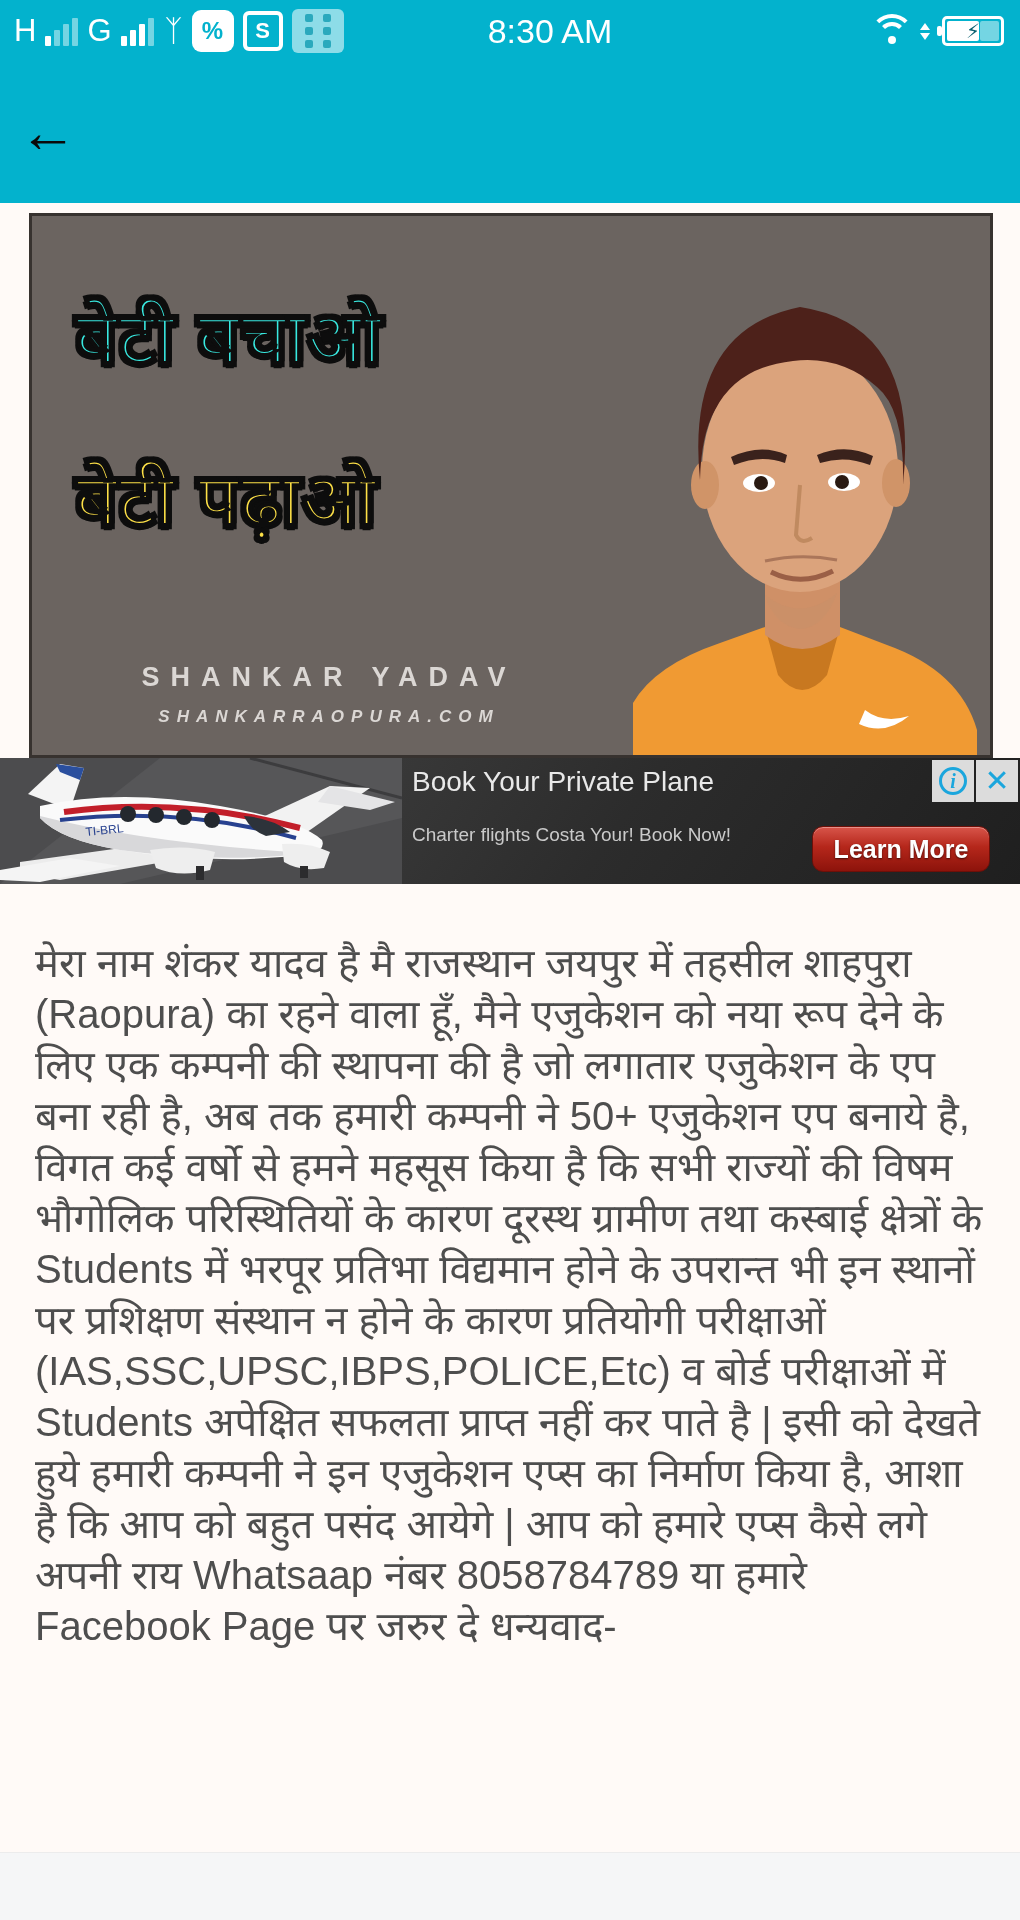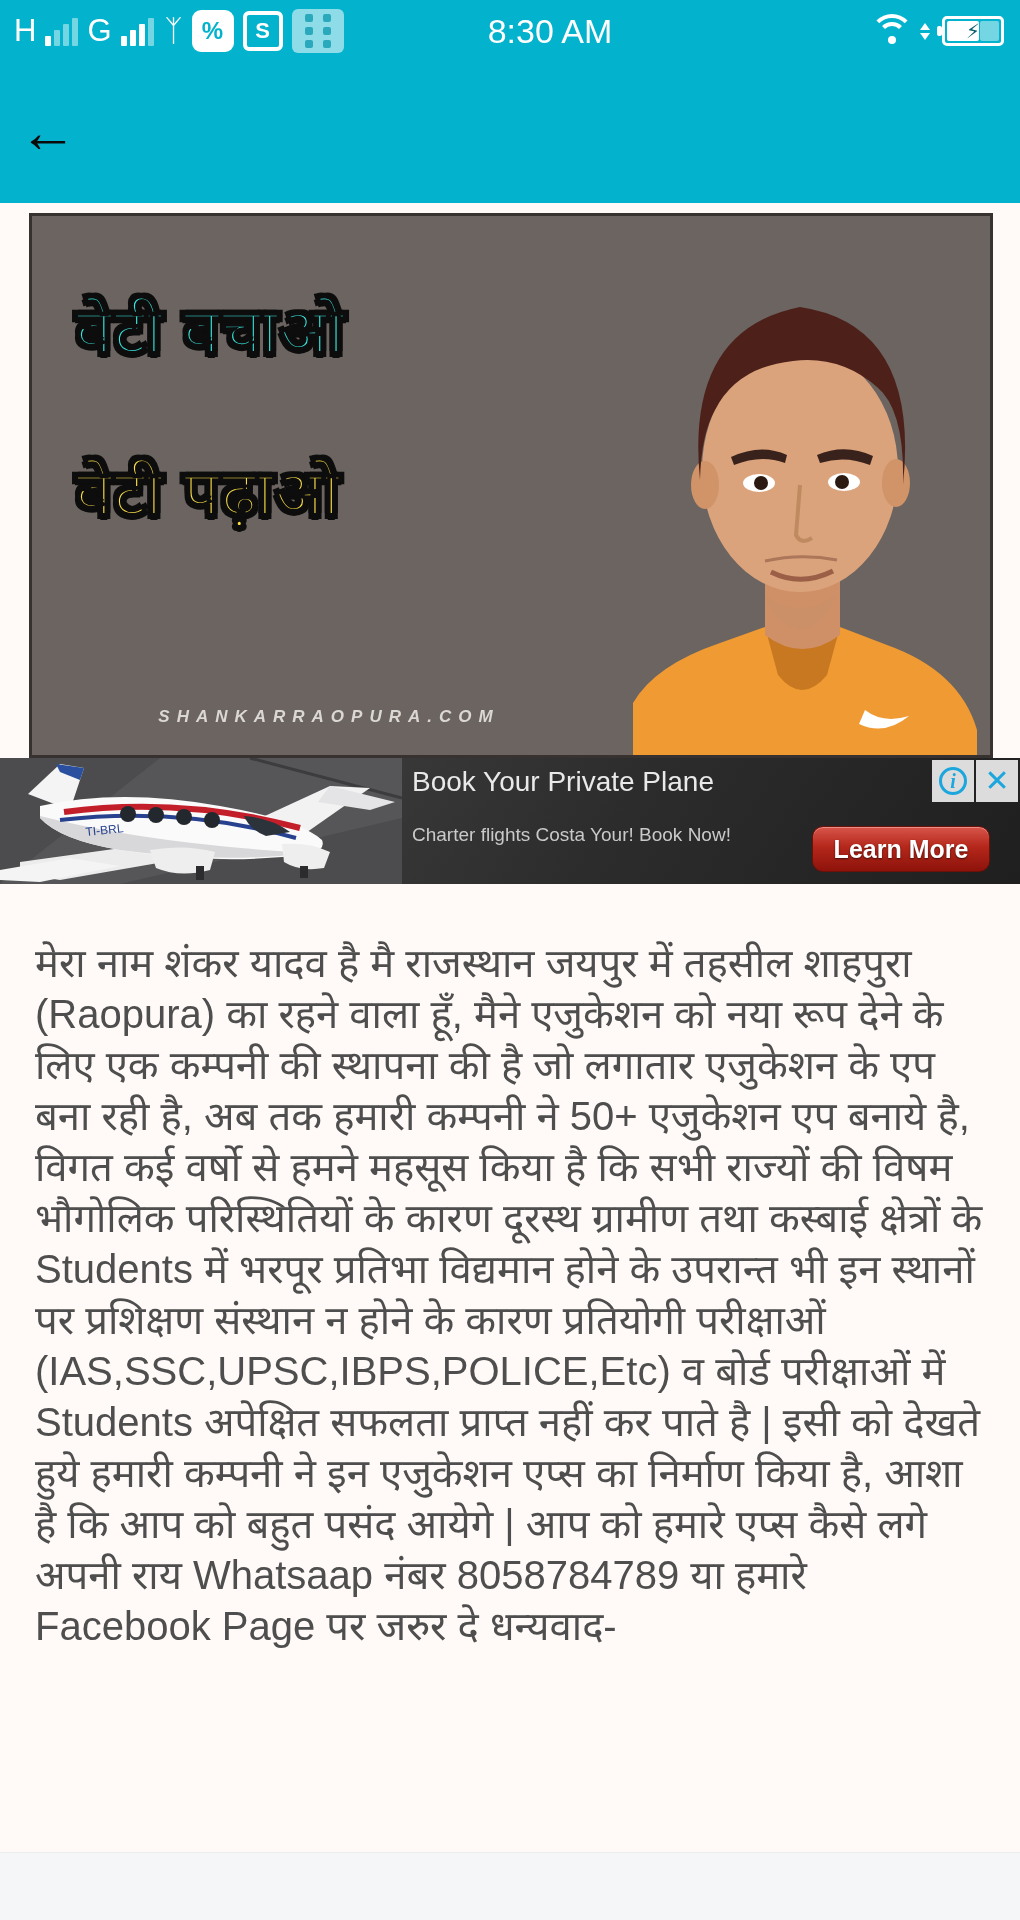--- a/index.html
+++ b/index.html
@@ -34,21 +34,21 @@
   .wifi-arrows b.down { border-top:7px solid #fff; }
   .battery { position:relative; width:62px; height:30px; border:3px solid #fff; border-radius:5px; }
   .battery:before { content:""; position:absolute; left:-8px; top:7px; width:5px; height:10px; background:#fff; border-radius:2px; }
   .battery .fill { position:absolute; left:2px; top:2px; bottom:2px; width:58%; background:#fff; border-radius:2px; }
   .battery .rest { position:absolute; right:2px; top:2px; bottom:2px; width:34%; background:rgba(255,255,255,.45); border-radius:2px; }
   .battery .bolt { position:absolute; left:50%; top:50%; transform:translate(-50%,-50%); font-size:20px; color:#0b6070; }
   .back-btn { position:absolute; left:12px; top:96px; width:72px; height:72px; display:flex; align-items:center; justify-content:center; color:#0a0a0a; font-size:58px; line-height:1; cursor:pointer; }
 
   
   .banner { position:absolute; left:29px; top:213px; width:964px; height:545px; background:#6b6460; border:3px solid #37322f; overflow:hidden; }
-  .slogan { position:absolute; left:44px; font-weight:bold; font-size:63px; letter-spacing:2px;
+  .slogan { position:absolute; left:44px; font-weight:bold; font-size:72px; letter-spacing:2px;
             -webkit-text-stroke:2px #0d0d0d;
             text-shadow:-3px -3px 0 #0d0d0d, 3px -3px 0 #0d0d0d, -3px 3px 0 #0d0d0d, 3px 3px 0 #0d0d0d, 0 4px 0 #0d0d0d; }
   .slogan.l1 { top:70px; color:#38e9e0; }
   .slogan.l2 { top:232px; color:#fde047; }
   .credits { position:absolute; left:0; bottom:28px; width:62%; text-align:center; color:#dbd7d4; font-weight:bold; }
   .credits .c1 { font-size:27px; letter-spacing:11px; margin-bottom:14px; }
   .credits .c2 { font-size:25px; letter-spacing:9px; margin-bottom:14px; }
   .credits .c3 { font-size:17px; letter-spacing:7px;font-style:italic; }
   .portrait { position:absolute; right:0; bottom:0; width:375px; height:520px; }
 
@@ -163,20 +163,21 @@
 
       <path d="M156,337 Q186,352 218,336" stroke="#9a5f46" stroke-width="5" fill="none"></path>
       <path d="M150,326 Q186,318 222,325" stroke="#7c4a38" stroke-width="3" fill="none" opacity=".5"></path>
 
       <path d="M150,360 Q186,388 222,358 Q210,392 186,394 Q160,392 150,360 Z" fill="#c7906a" opacity=".5"></path>
 
       <path d="M250,475 q18,14 44,6 q-24,20 -50,8 Z" fill="#fff"></path>
     </svg>
 
     <div class="credits">
+      <div class="c1">SHANKAR YADAV</div>
       <div class="c3">SHANKARRAOPURA.COM</div>
     </div>
   </div>
 
   <div class="ad">
     <svg class="ad-photo" viewBox="0 0 402 126" xmlns="http://www.w3.org/2000/svg">
       <rect width="402" height="126" fill="#4c4c4e"></rect>
       <polygon points="0,126 160,0 402,0 402,60 120,126" fill="#565658"></polygon>
       <path d="M250,0 L402,40" stroke="#3c3c3e" stroke-width="3" fill="none"></path>
 

